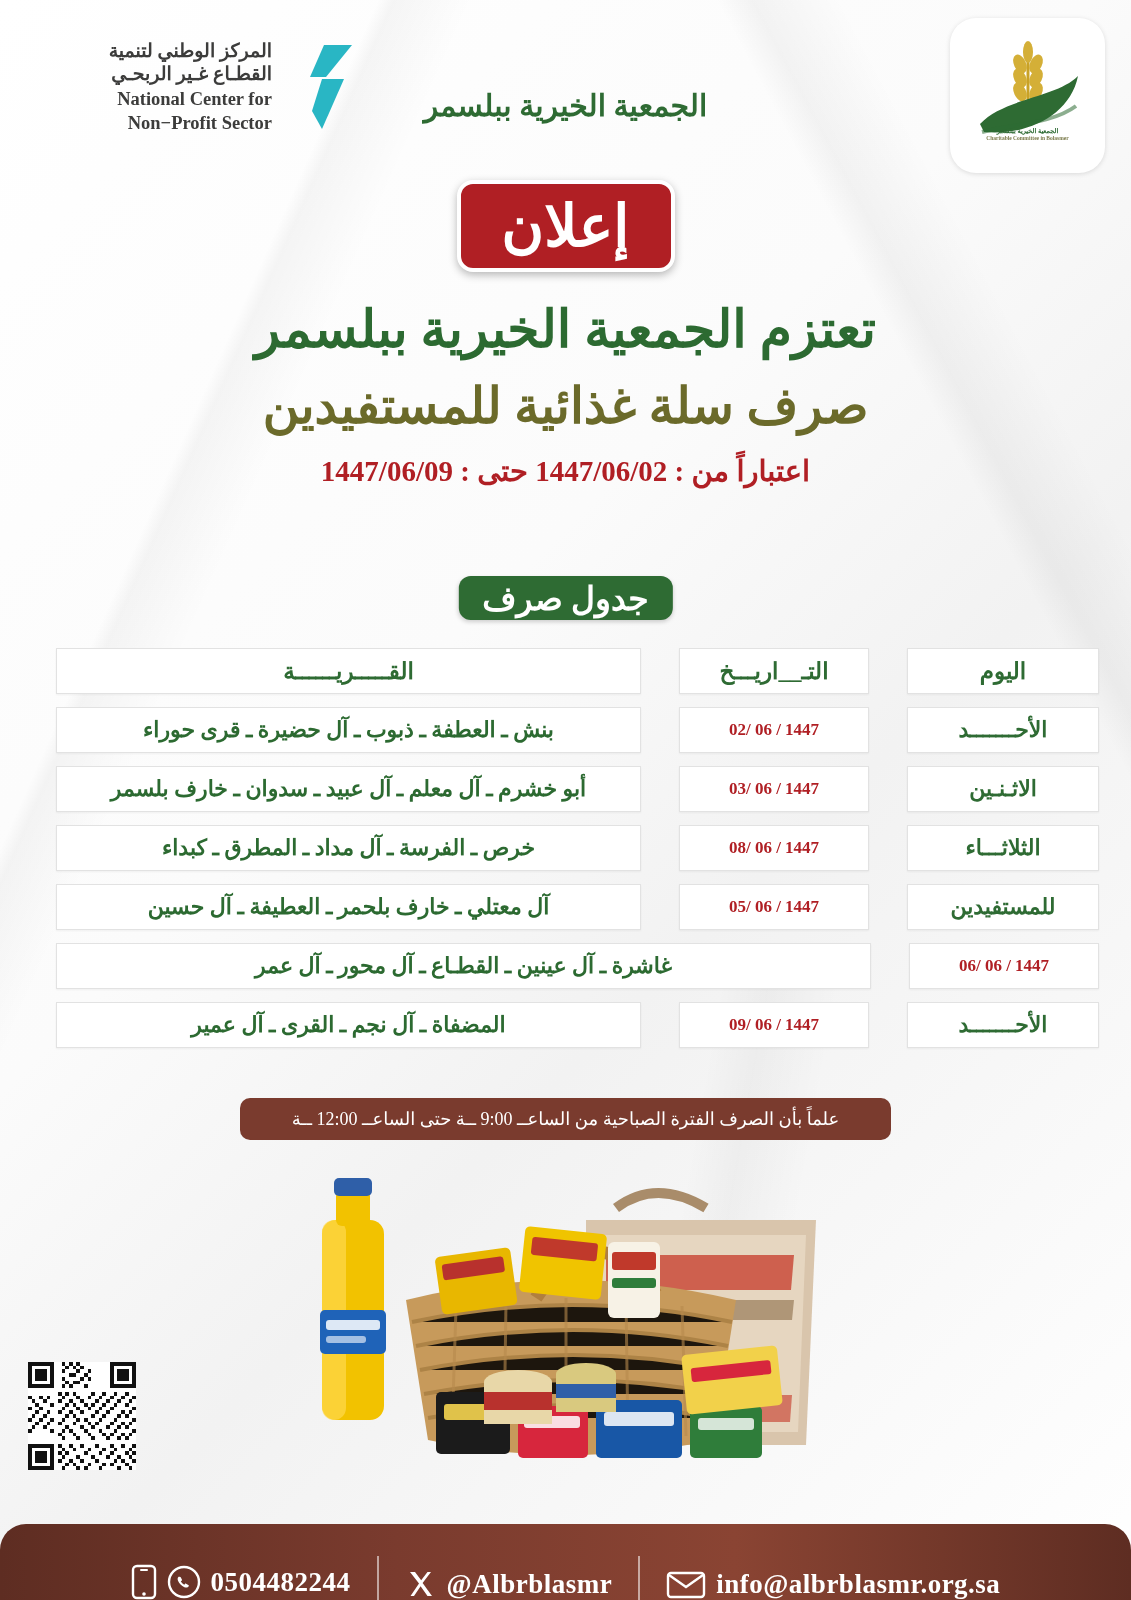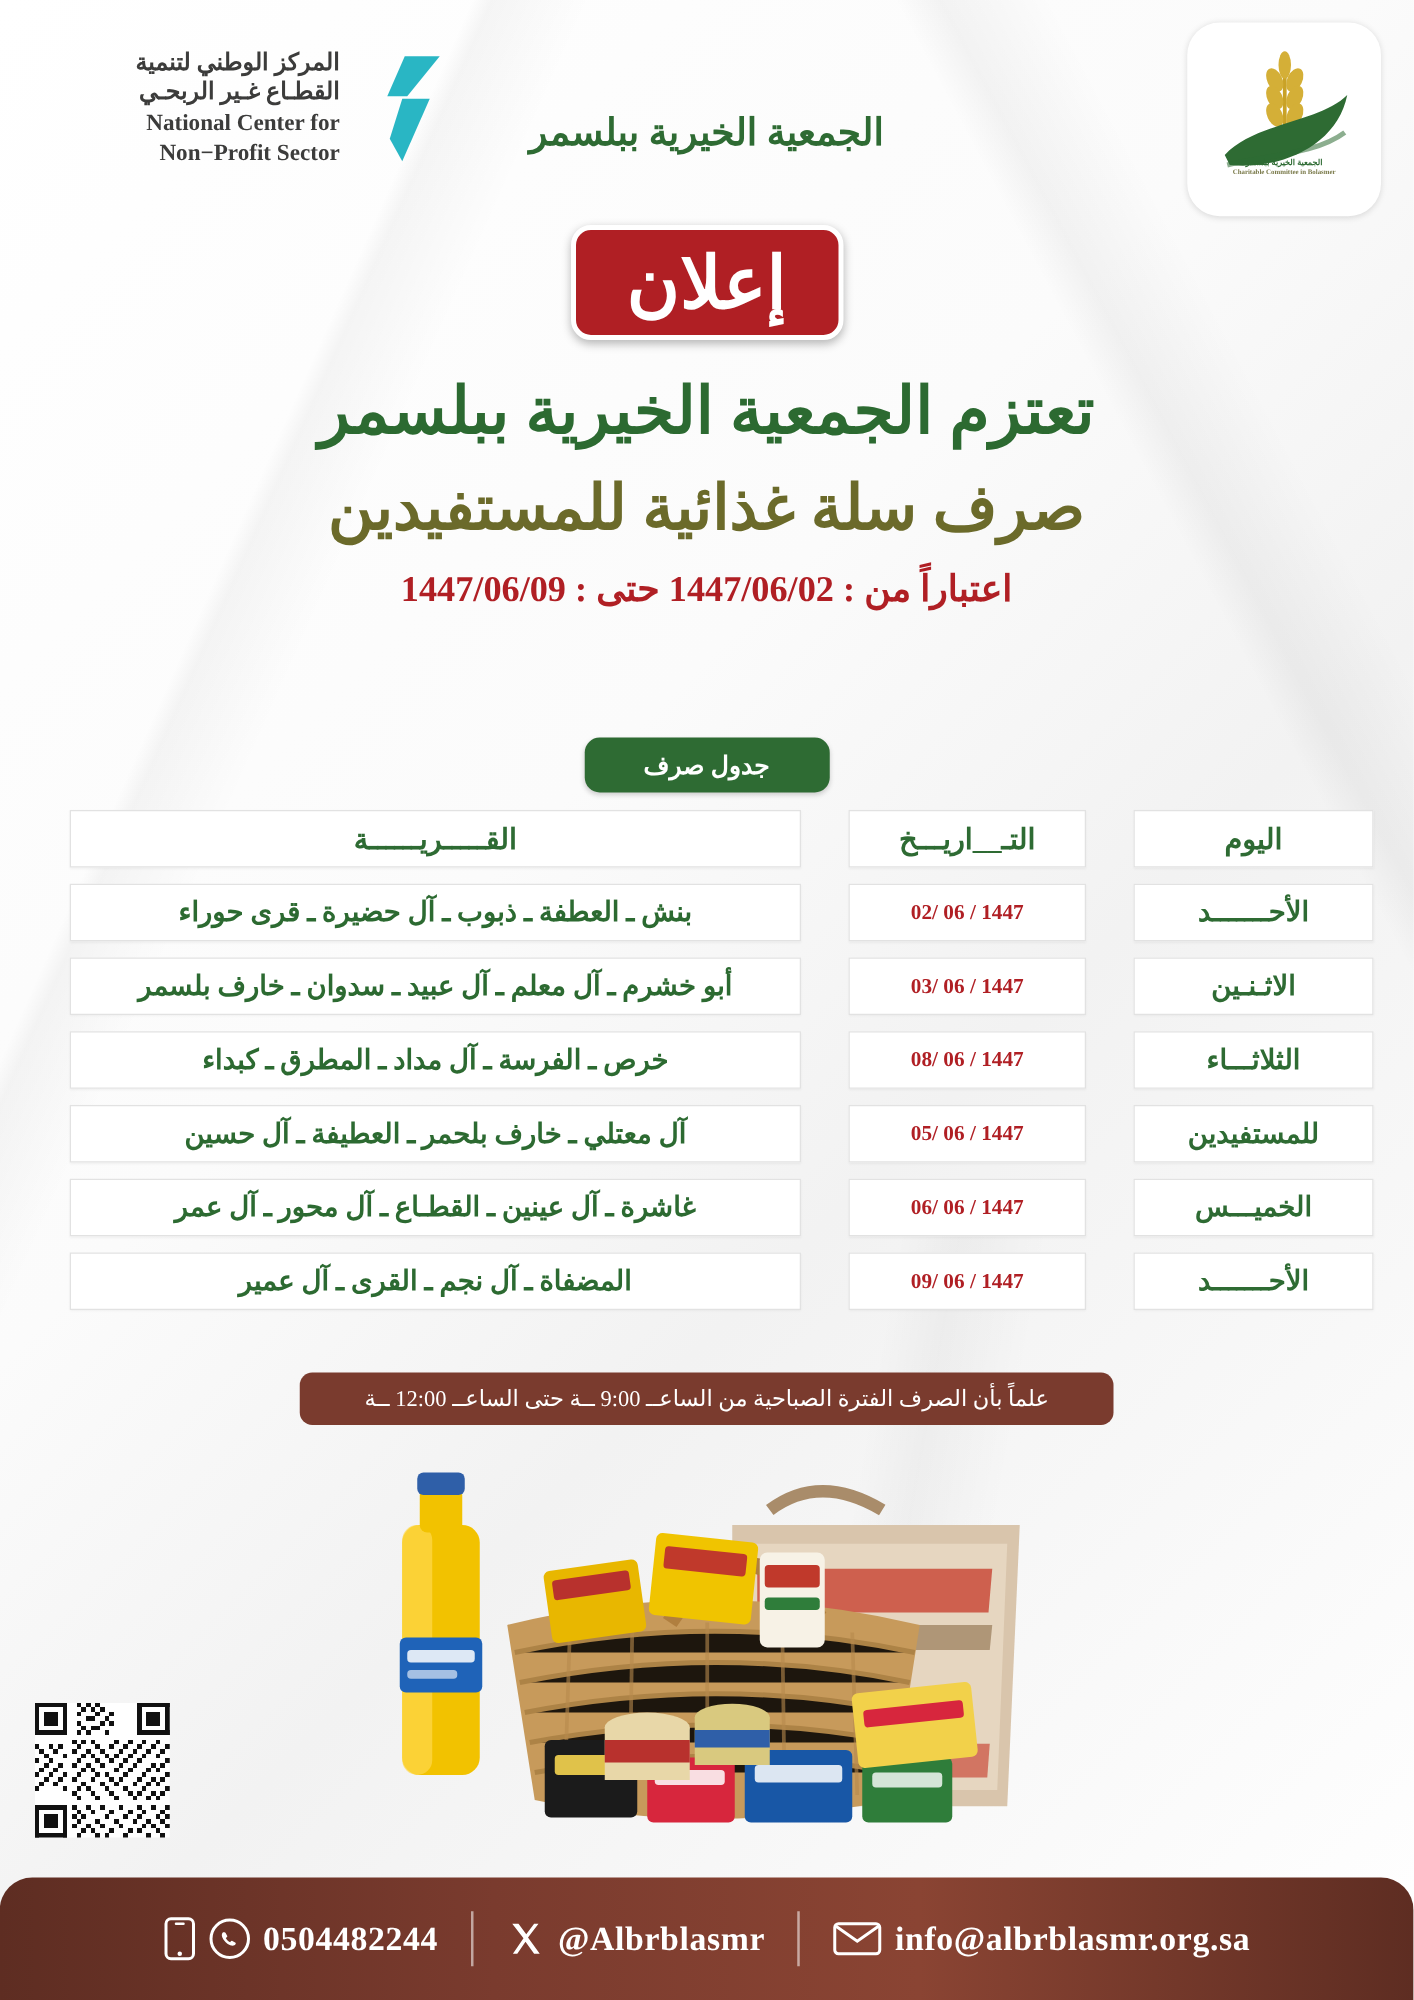--- a/index.html
+++ b/index.html
@@ -130,28 +130,28 @@
     top: 454px; left: 0; right: 0;
     text-align: center;
     font-size: 29px; font-weight: bold;
     color: #b01f24;
     direction: rtl;
   }
 
   
   .sched-pill {
     position: absolute;
-    top: 590px; left: 50%;
+    top: 576px; left: 50%;
     transform: translateX(-50%);
     min-width: 196px; height: 44px;
     padding: 0 24px;
     background: #2e6b33;
     border-radius: 12px;
     color: #ffffff;
-    font-size: 20px; font-weight: bold;
+    font-size: 33px; font-weight: bold;
     display: flex; align-items: center; justify-content: center;
     box-shadow: 0 2px 4px rgba(0,0,0,0.18);
   }
 
   
   .table {
     position: absolute;
     top: 648px; left: 32px; right: 32px;
   }
   .row {
@@ -206,25 +206,25 @@
   .qr {
     position: absolute;
     left: 28px; bottom: 130px;
     width: 108px; height: 108px;
   }
 
   
   .footer {
     position: absolute;
     left: 0; right: 0; bottom: 0;
-    height: 98px;
+    height: 76px;
     background: linear-gradient(90deg, #5e2d22 0%, #7a3b2e 35%, #8a4433 65%, #5e2d22 100%);
     border-top-left-radius: 26px;
     border-top-right-radius: 26px;
-    display: flex; align-items: center; justify-content: center;
+    display: flex; align-items: flex-end; justify-content: center;
     gap: 26px;
     direction: ltr;
     color: #ffffff;
   }
   .fgrp { display: flex; align-items: center; gap: 10px; }
   .fgrp .txt { font-size: 27px; font-weight: bold; letter-spacing: 0.5px; }
   .fsep { width: 2px; height: 44px; background: rgba(255,255,255,0.55); }
   .ficon { display: flex; align-items: center; justify-content: center; }
 </style>
 </head>
@@ -313,21 +313,20 @@
       <div class="cell c-day">الثلاثـــاء</div>
       <div class="cell c-date">1447 / 06 /08</div>
       <div class="cell c-village">خرص ـ الفرسة ـ آل مداد ـ المطرق ـ كبداء</div>
     </div>
     <div class="row">
       <div class="cell c-day">للمستفيدين</div>
       <div class="cell c-date">1447 / 06 /05</div>
       <div class="cell c-village">آل معتلي ـ خارف بلحمر ـ العطيفة ـ آل حسين</div>
     </div>
     <div class="row">
-      <div class="cell c-day">الخميـــس</div>
       <div class="cell c-date">1447 / 06 /06</div>
       <div class="cell c-village">غاشرة ـ آل عينين ـ القطـاع ـ آل محور ـ آل عمر</div>
     </div>
     <div class="row">
       <div class="cell c-day">الأحـــــــد</div>
       <div class="cell c-date">1447 / 06 /09</div>
       <div class="cell c-village">المضفاة ـ آل نجم ـ القرى ـ آل عمير</div>
     </div>
   </div>
 

